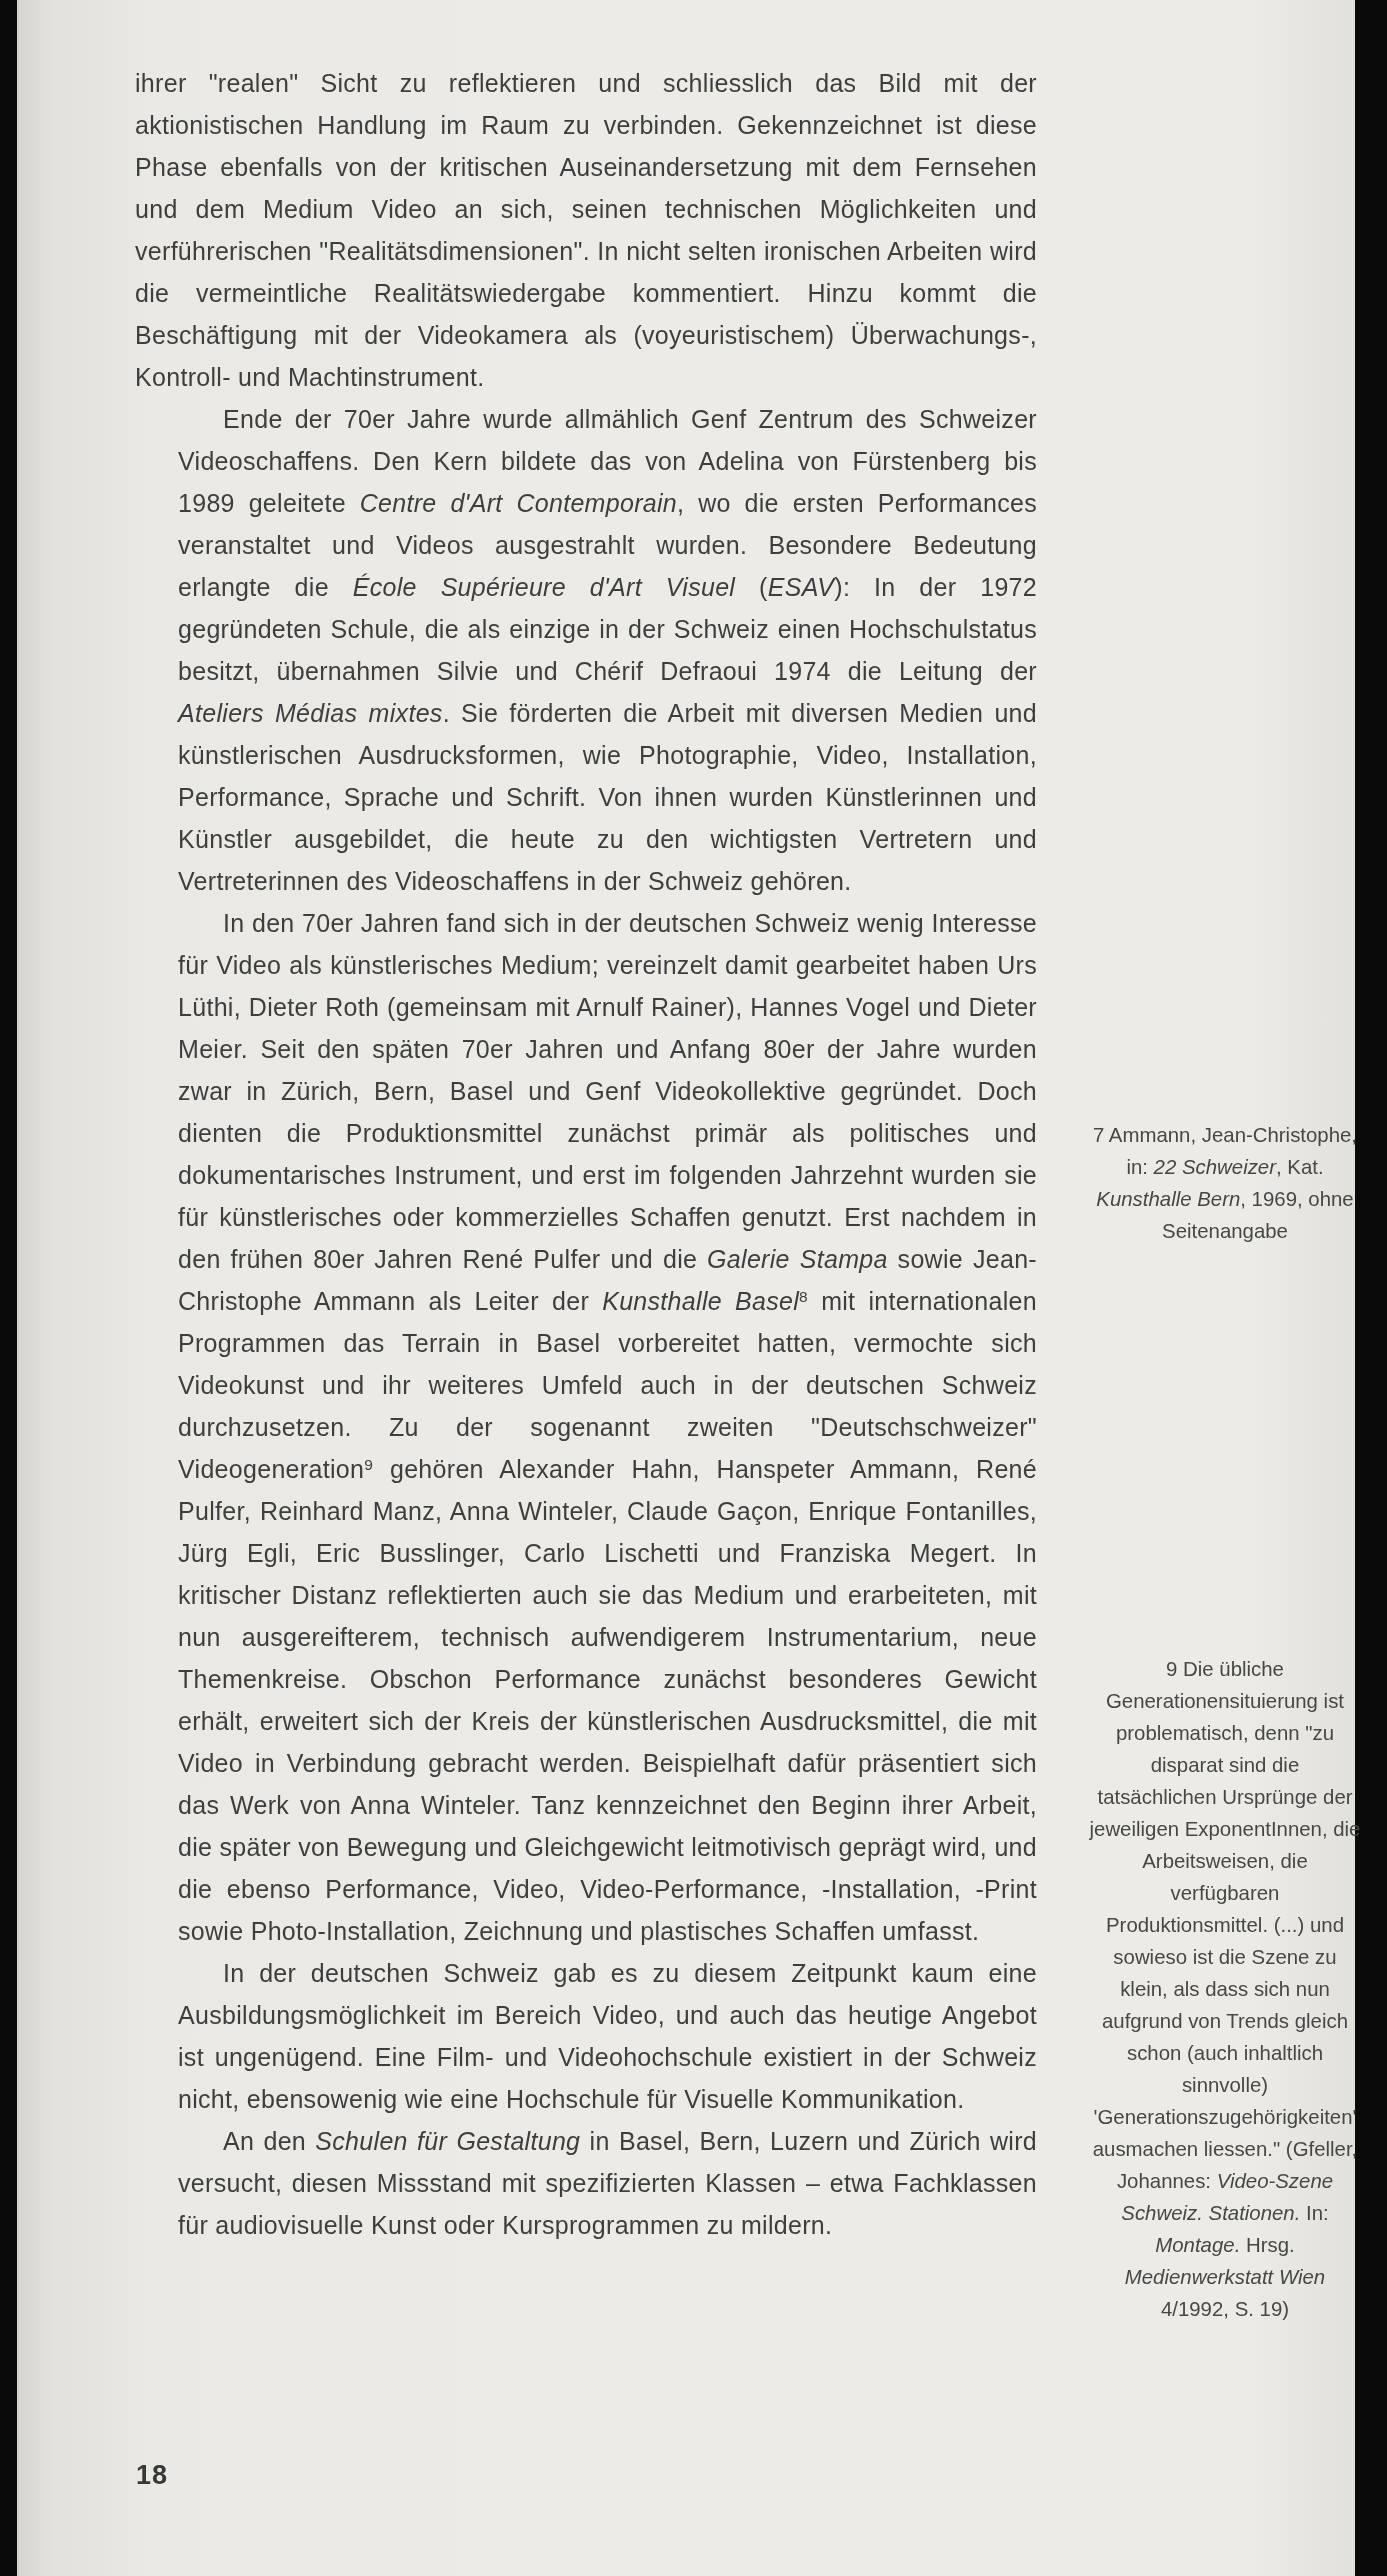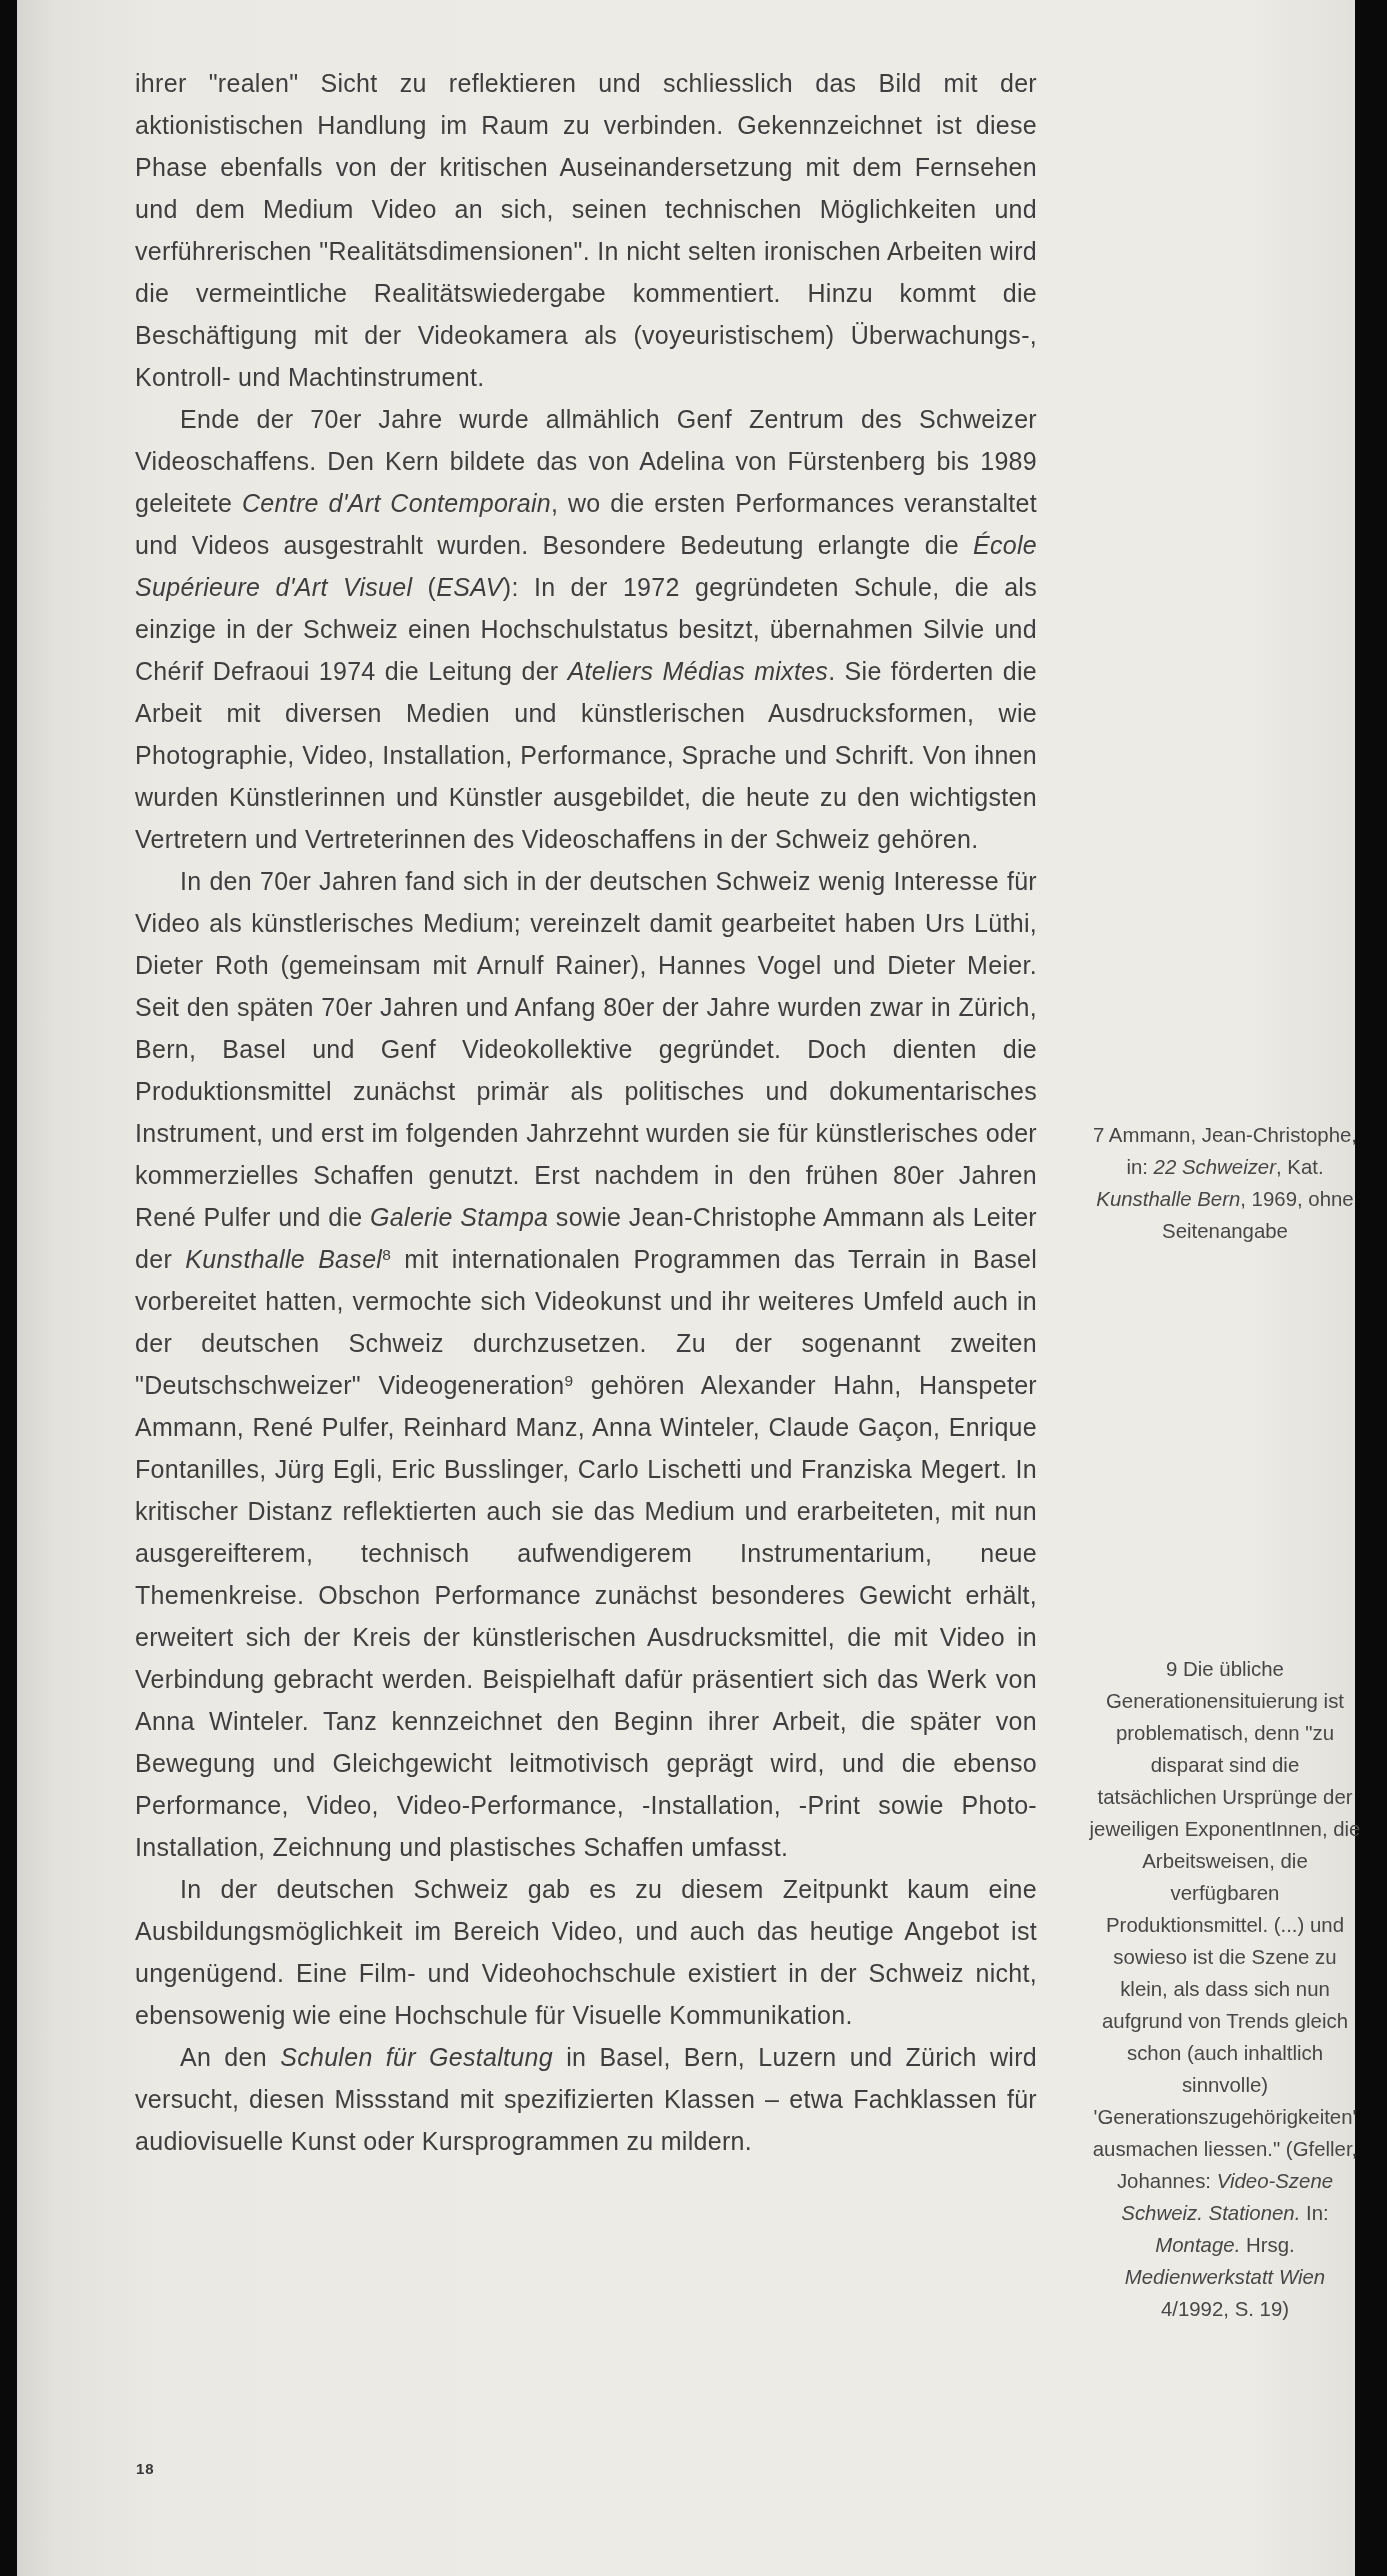--- a/index.html
+++ b/index.html
@@ -30,21 +30,21 @@
     width: 902px;
     font-size: 25px;
     line-height: 42px;
     letter-spacing: 0.3px;
     color: #3e3e3e;
     text-align: justify;
     hyphens: auto;
     -webkit-hyphens: auto;
   }
   .para { margin: 0; }
-  .para.indent { text-indent: 45px; }
+  .para.indent { text-indent: 45px; margin-left: 43px; }
   .it { font-style: italic; }
   sup {
     font-size: 0.62em;
     line-height: 0;
     vertical-align: baseline;
     position: relative;
     top: -0.5em;
   }
   .notes-col {
     position: absolute;
@@ -62,21 +62,21 @@
     color: #474747;
     text-align: center;
   }
   .note[data-note="7"] { top: 1119px; }
   .note[data-note="8"] { top: 1343px; }
   .note[data-note="9"] { top: 1646px; margin-top: 7px; }
   .page-number {
     position: absolute;
     left: 136px;
     top: 2460px;
-    font-size: 15px;
+    font-size: 27px;
     font-weight: bold;
     color: #383838;
     letter-spacing: 0.9px;
   }
 </style>
 </head>
 <body>
 
 <div class="page">
   <div class="edge edge-left"></div>

